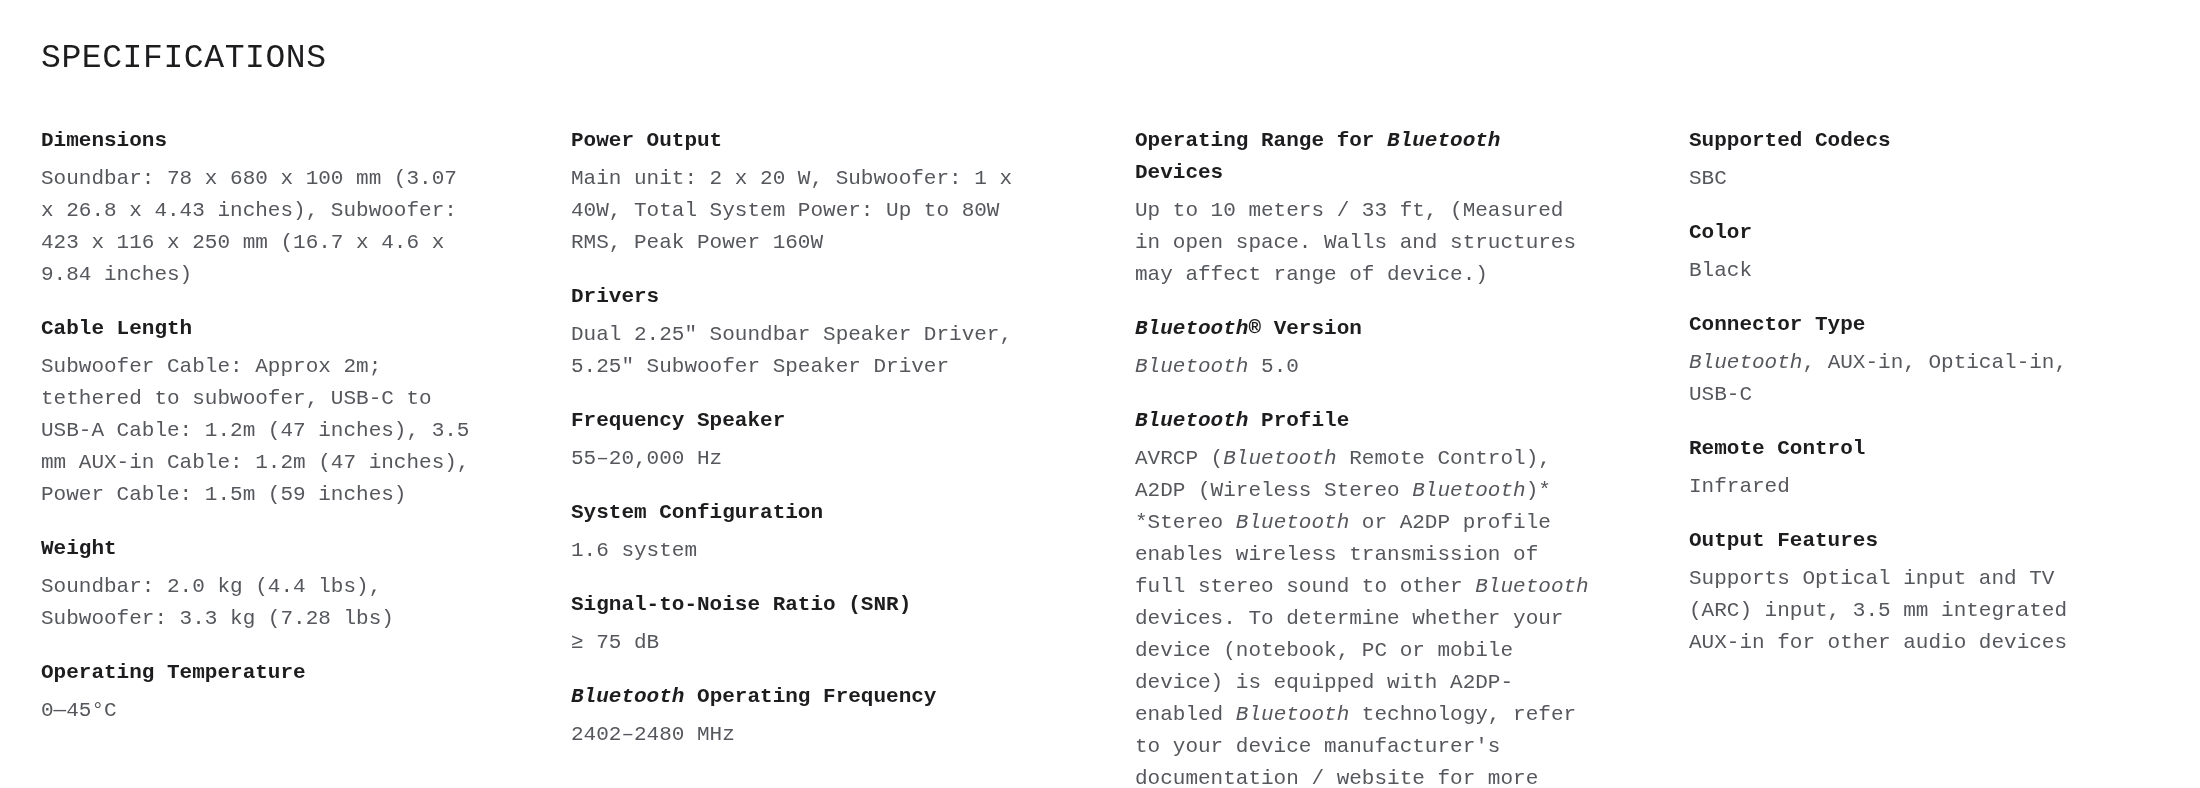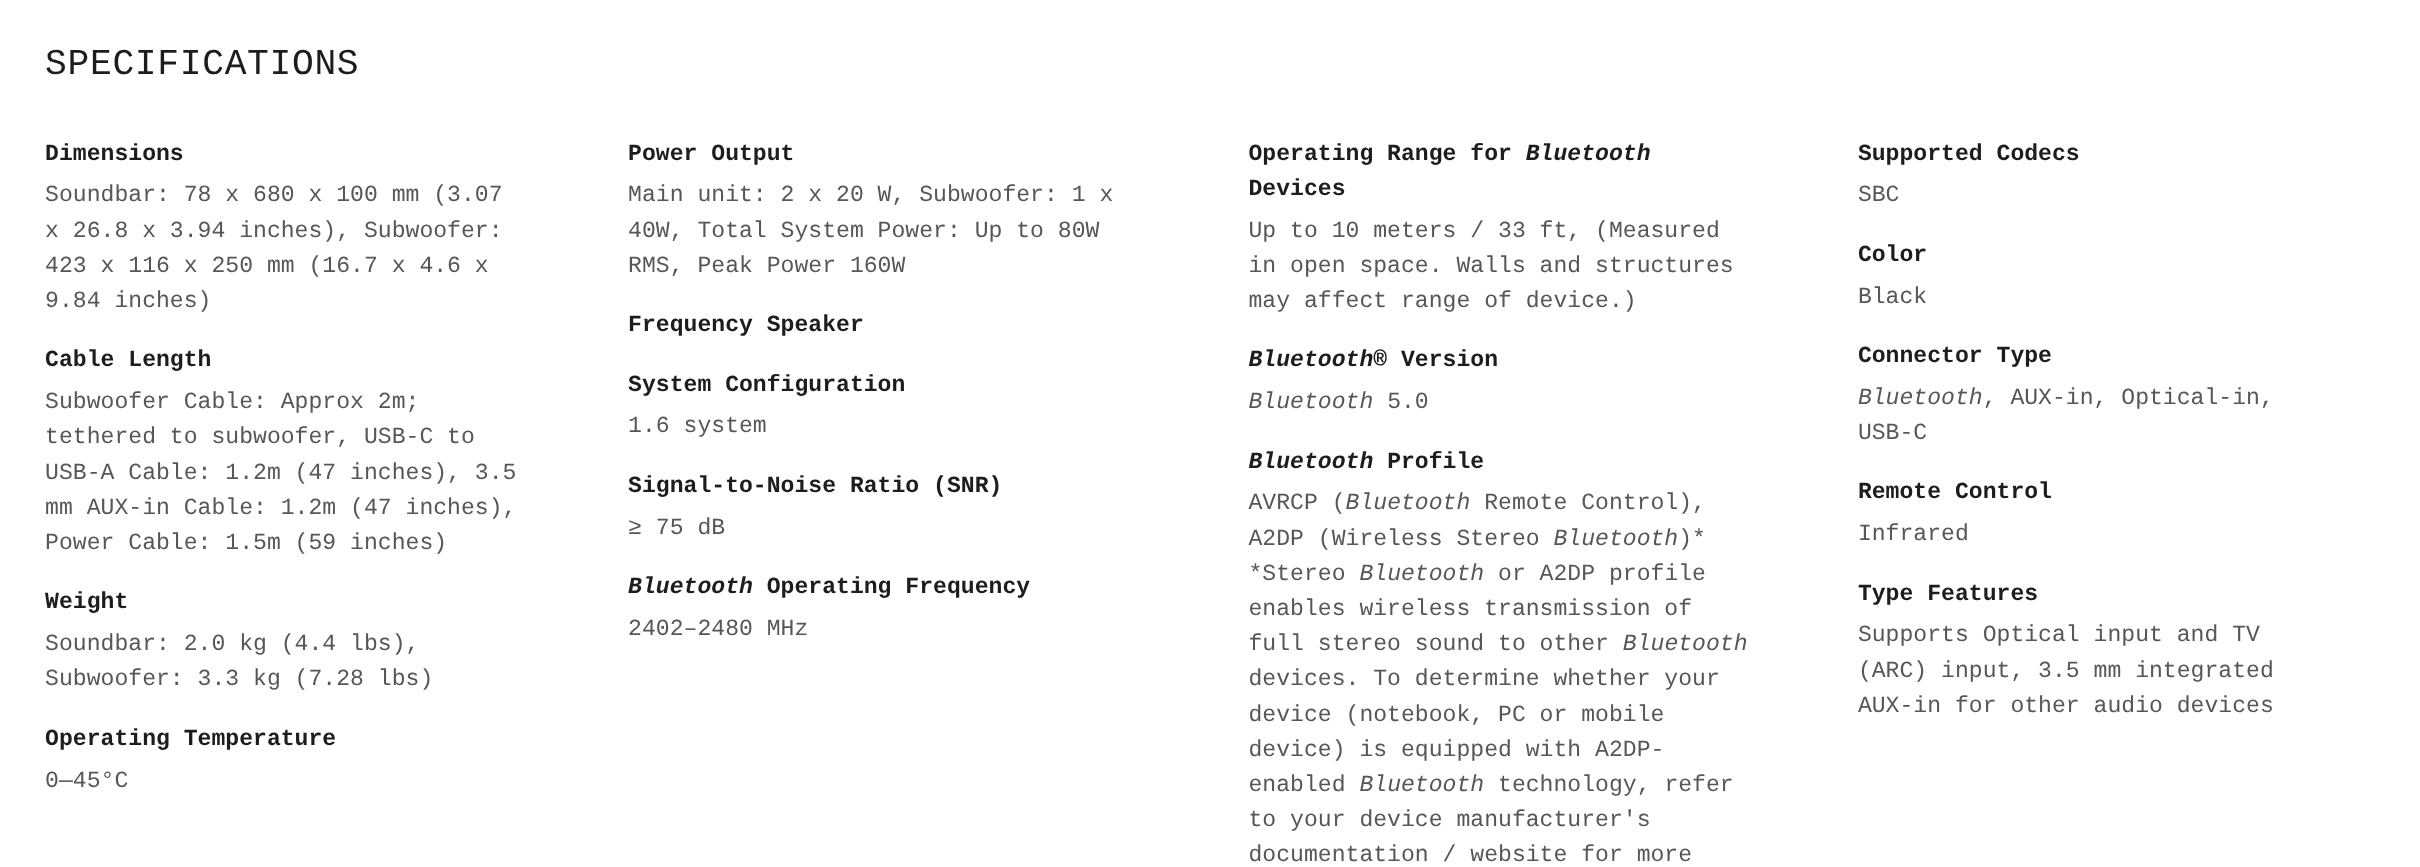--- a/index.html
+++ b/index.html
@@ -47,42 +47,47 @@
 </style>
 </head>
 <body>
 
 <div class="page">
   <h1 class="page-title">SPECIFICATIONS</h1>
   <div class="spec-grid" id="spec-grid">
       <div class="spec-column">
         <div class="spec-item">
           <div class="spec-label">Dimensions</div>
-          <div class="spec-value">Soundbar: 78 x 680 x 100 mm (3.07 x 26.8 x 3.94 inches), Subwoofer: 423 x 116 x 250 mm (16.7 x 4.6 x 9.84 inches)</div>
+          <div class="spec-value">Soundbar: 78 x 680 x 100 mm (3.07 x 26.8 x 4.43 inches), Subwoofer: 423 x 116 x 250 mm (16.7 x 4.6 x 9.84 inches)</div>
         </div>
         <div class="spec-item">
           <div class="spec-label">Cable Length</div>
           <div class="spec-value">Subwoofer Cable: Approx 2m; tethered to subwoofer, USB-C to USB-A Cable: 1.2m (47 inches), 3.5 mm AUX-in Cable: 1.2m (47 inches), Power Cable: 1.5m (59 inches)</div>
         </div>
         <div class="spec-item">
           <div class="spec-label">Weight</div>
           <div class="spec-value">Soundbar: 2.0 kg (4.4 lbs), Subwoofer: 3.3 kg (7.28 lbs)</div>
         </div>
         <div class="spec-item">
           <div class="spec-label">Operating Temperature</div>
           <div class="spec-value">0—45°C</div>
         </div>
       </div>
       <div class="spec-column">
         <div class="spec-item">
           <div class="spec-label">Power Output</div>
           <div class="spec-value">Main unit: 2 x 20 W, Subwoofer: 1 x 40W, Total System Power: Up to 80W RMS, Peak Power 160W</div>
         </div>
         <div class="spec-item">
+          <div class="spec-label">Drivers</div>
+          <div class="spec-value">Dual 2.25″ Soundbar Speaker Driver, 5.25″ Subwoofer Speaker Driver</div>
+        </div>
+        <div class="spec-item">
           <div class="spec-label">Frequency Speaker</div>
+          <div class="spec-value">55–20,000 Hz</div>
         </div>
         <div class="spec-item">
           <div class="spec-label">System Configuration</div>
           <div class="spec-value">1.6 system</div>
         </div>
         <div class="spec-item">
           <div class="spec-label">Signal-to-Noise Ratio (SNR)</div>
           <div class="spec-value">≥ 75 dB</div>
         </div>
         <div class="spec-item">
@@ -115,18 +120,18 @@
         </div>
         <div class="spec-item">
           <div class="spec-label">Connector Type</div>
           <div class="spec-value"><i>Bluetooth</i>, AUX-in, Optical-in, USB-C</div>
         </div>
         <div class="spec-item">
           <div class="spec-label">Remote Control</div>
           <div class="spec-value">Infrared</div>
         </div>
         <div class="spec-item">
-          <div class="spec-label">Type Features</div>
+          <div class="spec-label">Output Features</div>
           <div class="spec-value">Supports Optical input and TV (ARC) input, 3.5 mm integrated AUX-in for other audio devices</div>
         </div>
       </div>
     </div>
 </div>
 
 </body></html>

